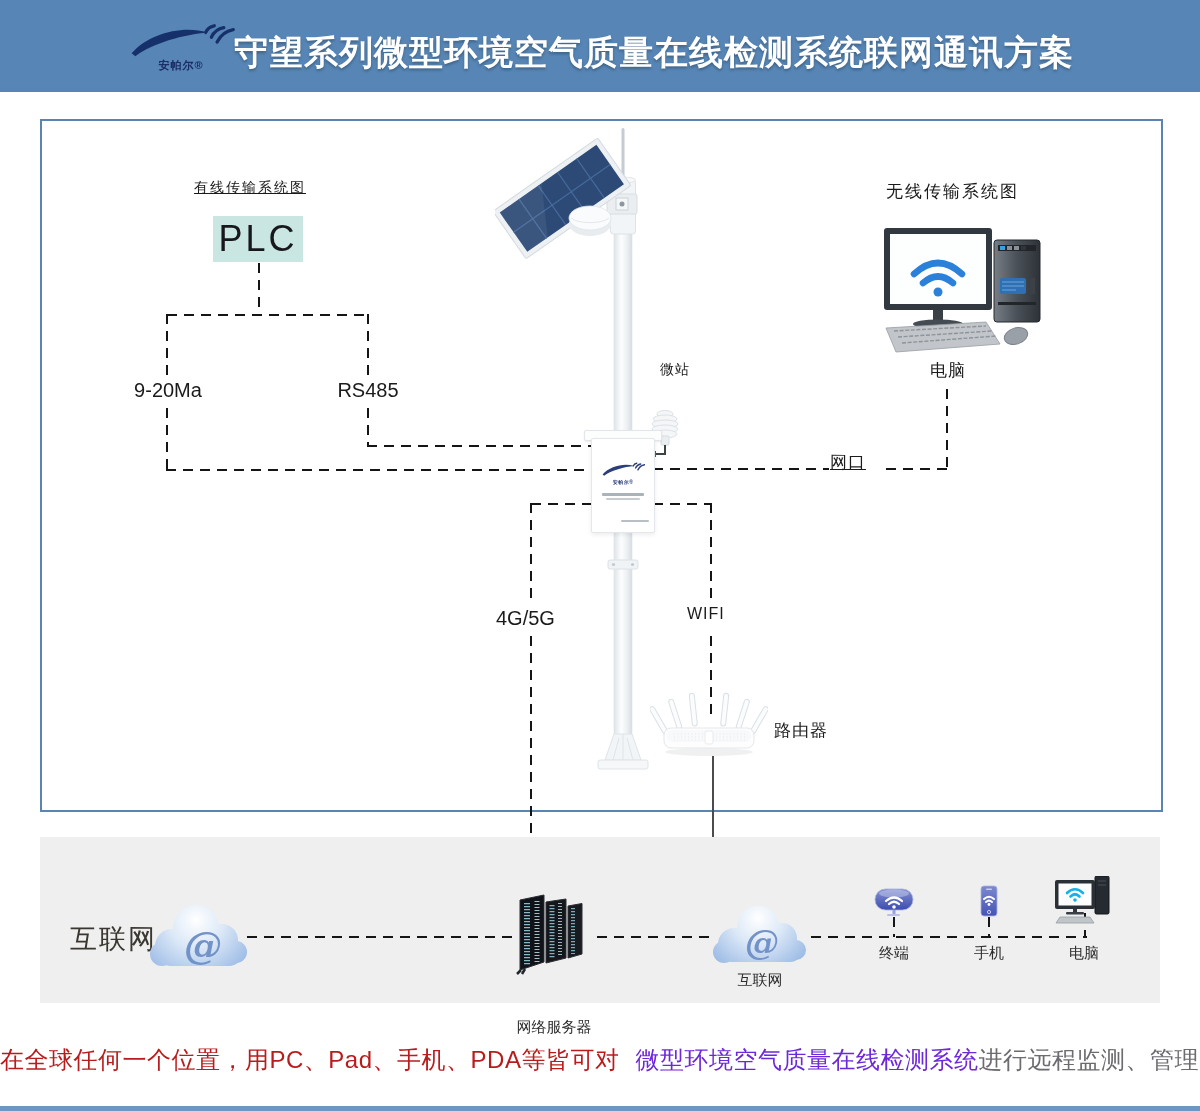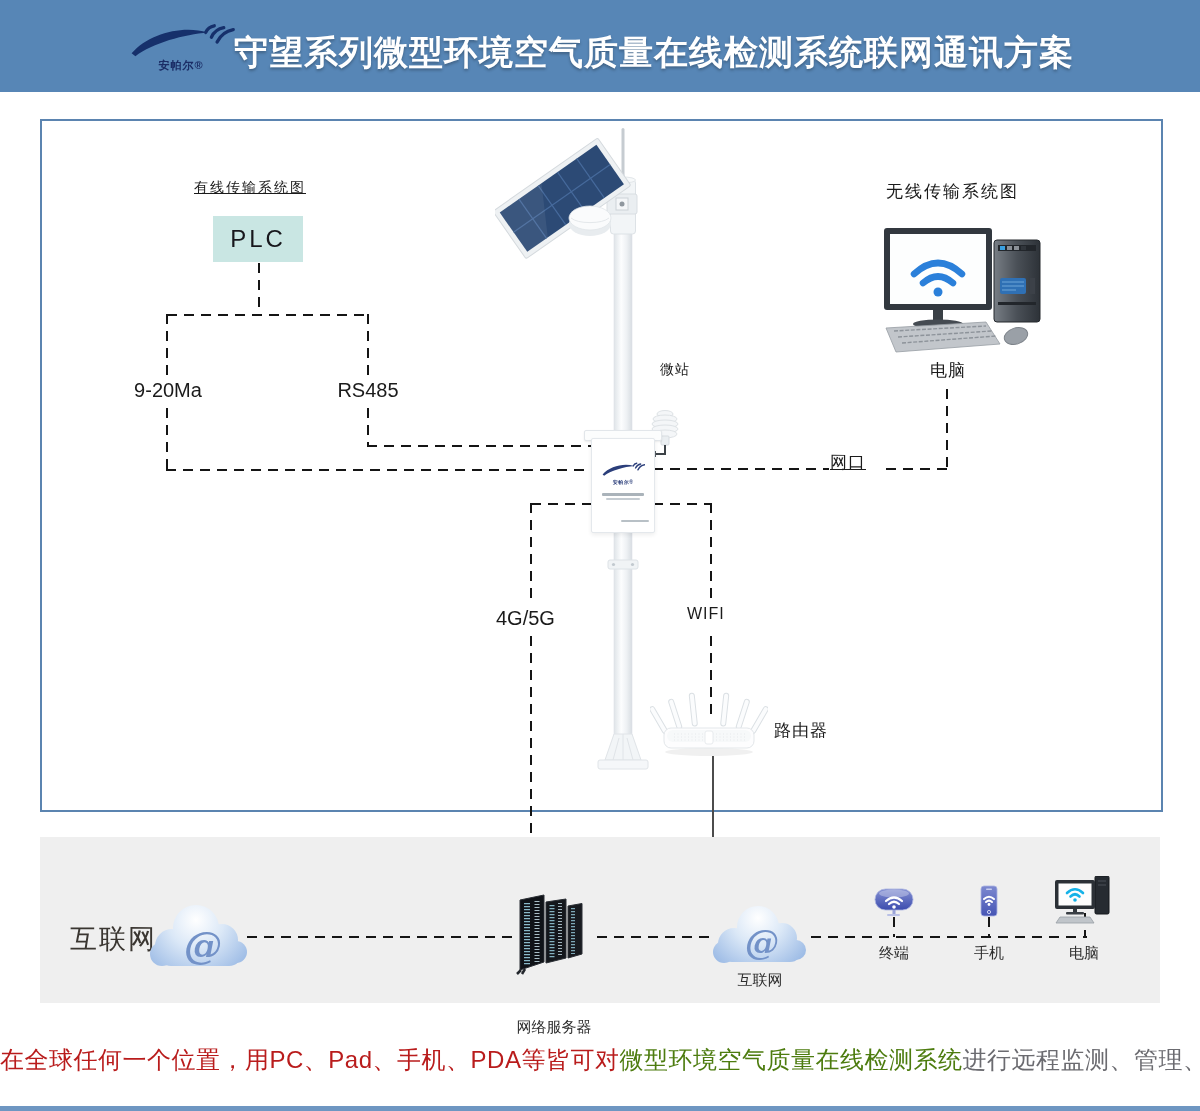--- a/index.html
+++ b/index.html
@@ -16,35 +16,35 @@
   #frame{position:absolute;left:40px;top:119px;width:1119px;height:689px;border:2px solid #5b84b0;background:#fff;}
   
   .lbl{position:absolute;color:#1b1b1b;white-space:nowrap;}
   
   .dash-h{position:absolute;height:2px;background:repeating-linear-gradient(90deg,#151515 0 10px,transparent 10px 17px);}
   .dash-v{position:absolute;width:2px;background:repeating-linear-gradient(180deg,#151515 0 10px,transparent 10px 17px);}
   .solid-h{position:absolute;height:2px;background:#4c4c4c;}
   .solid-v{position:absolute;width:2px;background:#4c4c4c;}
   
   #plc{position:absolute;left:213px;top:216px;width:90px;height:46px;background:#c9e6e3;
-       display:flex;align-items:center;justify-content:center;font-size:24px;letter-spacing:3px;color:#17171c;}
+       display:flex;align-items:center;justify-content:center;font-size:36px;letter-spacing:3px;color:#17171c;}
   
   #dev-lip{position:absolute;left:584px;top:430px;width:76px;height:9px;background:#fcfdfd;
            border:1px solid #e2e6ea;border-radius:2px;box-shadow:0 1px 2px rgba(0,0,0,.08);}
   #dev-box{position:absolute;left:591px;top:438px;width:62px;height:93px;background:#ffffff;
            border:1px solid #e4e8ec;border-radius:2px;box-shadow:0 2px 4px rgba(0,0,0,.07);text-align:center;}
   #dev-box .dev-logo-text{display:block;font-size:5px;color:#2b3e7a;font-weight:bold;letter-spacing:.5px;margin-top:1px;}
   .dev-bar{background:#aab3ba;height:3px;margin:8px auto 0;width:42px;border-radius:1px;}
   .dev-bar2{background:#c5ccd2;height:2px;margin:2px auto 0;width:34px;border-radius:1px;}
   .dev-bar3{background:#b8c0c6;height:2px;margin:20px 5px 0 auto;width:28px;border-radius:1px;}
   
   #band{position:absolute;left:40px;top:837px;width:1120px;height:166px;background:#efefef;}
   #footer-text{position:absolute;left:0;top:1044px;width:1200px;text-align:center;font-size:24px;letter-spacing:.5px;white-space:nowrap;}
   #footer-text .seg1{color:#b91c1c;}
-  #footer-text .seg2{color:#4d7c0f;}
+  #footer-text .seg2{color:#6d28d9;margin-left:16px;}
   #footer-text .seg3{color:#6b6b70;}
   #bottom-bar{position:absolute;left:0;top:1106px;width:1200px;height:5px;background:#6e96c2;}
   svg{display:block;}
 </style>
 </head>
 <body>
 
 <div id="app">
 
   <div id="header">

